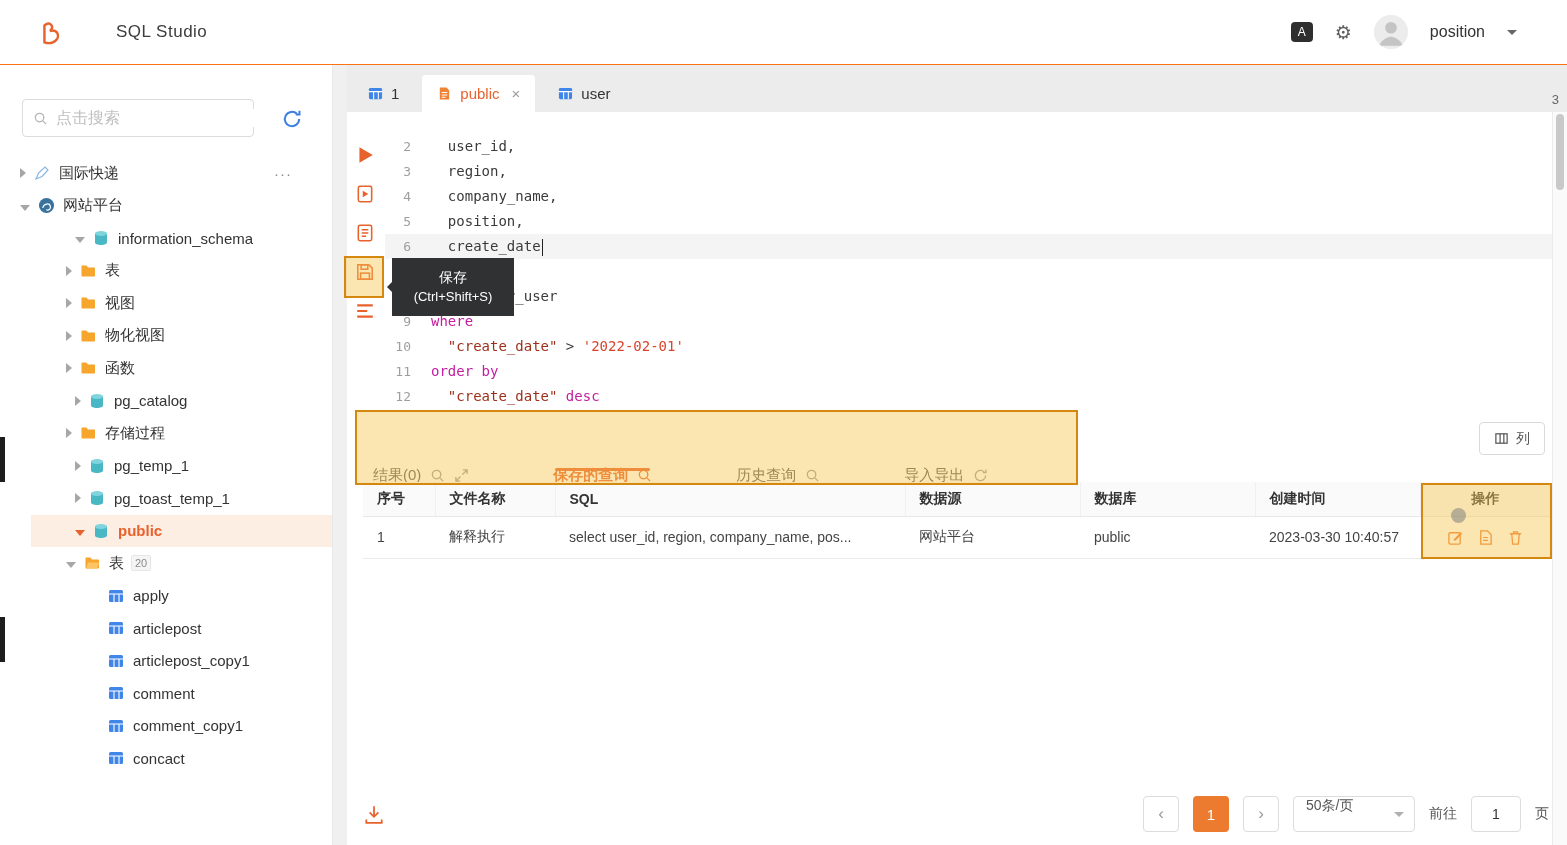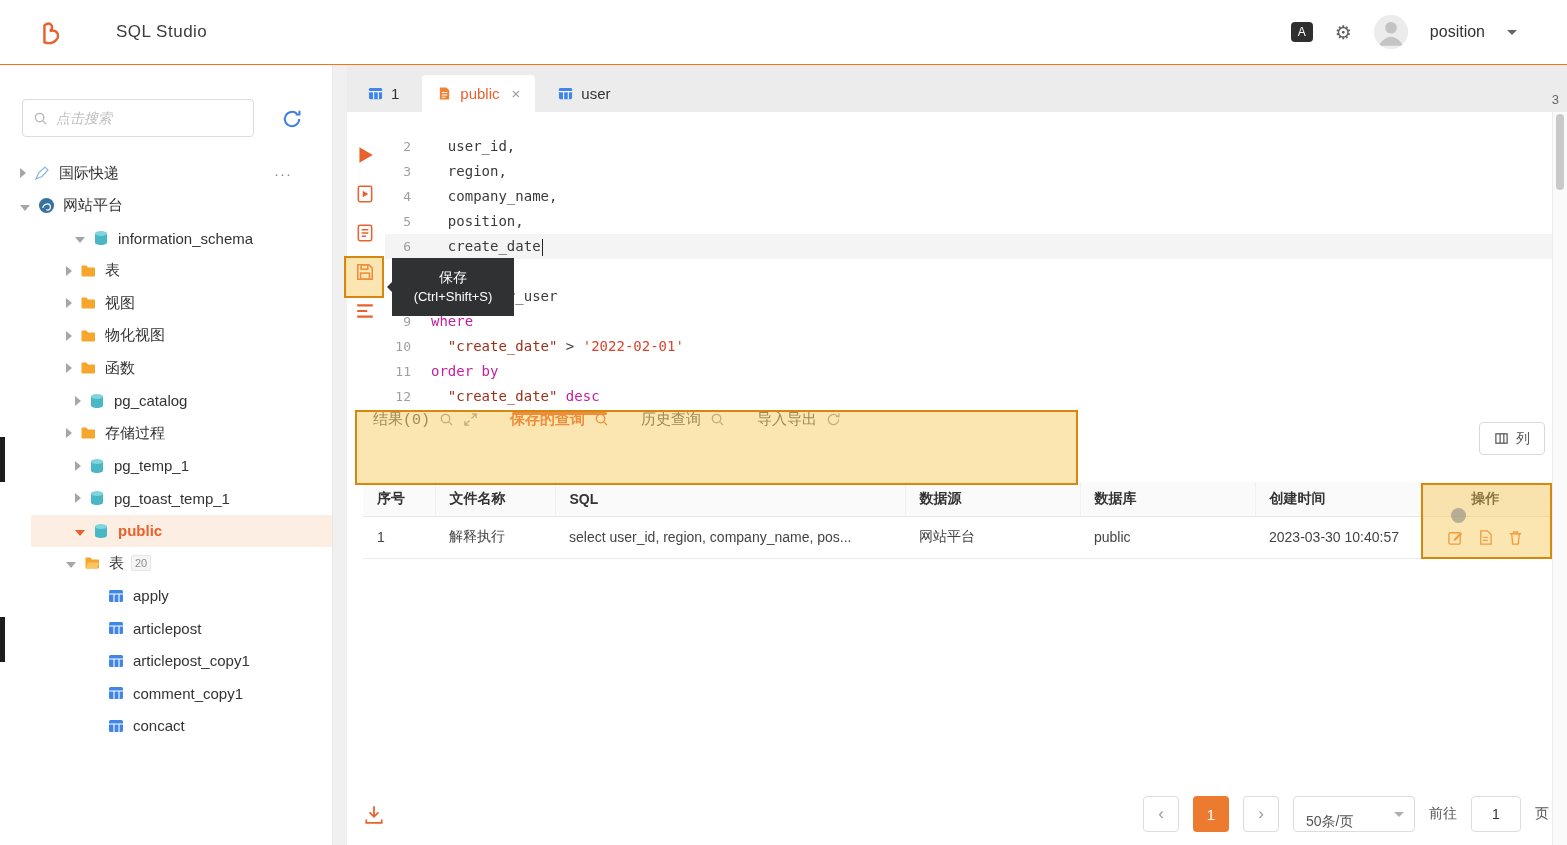--- a/index.html
+++ b/index.html
@@ -24,22 +24,22 @@
   .avatar { width:34px; height:34px; border-radius:50%; overflow:hidden; background:#ededed; }
   .username { font-size:16px; color:#333; }
   .chev-down { width:0; height:0; border:5px solid transparent; border-top-color:#666; margin-top:5px; }
 
   
   .sidebar { position:absolute; top:65px; left:0; width:333px; bottom:0; background:#fff;
              border-right:1px solid #e8e8e8; z-index:5; overflow:hidden; }
   .search-box { position:absolute; left:22px; top:34px; width:232px; height:38px;
                 border:1px solid #dcdcdc; border-radius:4px; display:flex; align-items:center;
                 padding:0 10px; gap:8px; background:#fff; }
-  .search-box input { border:none; outline:none; flex:1; font-size:14px; color:#333;
-                      font-family:"Liberation Sans",sans-serif;font-style:italic; }
+  .search-box input { border:none; outline:none; flex:1; font-size:16px; color:#333;
+                      font-family:"Liberation Sans",sans-serif; }
   .search-box input::placeholder { color:#bfbfbf; }
   .refresh-btn { position:absolute; left:281px; top:43px; width:22px; height:22px; cursor:pointer; }
 
   .tree { position:absolute; top:92px; left:0; right:0; }
   .trow { height:32.5px; display:flex; align-items:center; font-size:15px; color:#333; cursor:pointer; }
   .lvl0{ padding-left:20px; } .lvl1{ padding-left:44px;margin-left:31px; } .lvl2{ padding-left:66px; } .lvl3{ padding-left:108px; }
   .arrow { width:0; height:0; margin-right:8px; flex:none; }
   .arrow.r { border:5px solid transparent; border-left:6px solid #a6a6a6; border-right-width:0; }
   .arrow.d { border:5px solid transparent; border-top:6px solid #a6a6a6; border-bottom-width:0; margin-top:4px; }
   .ticon { width:17px; height:17px; margin-right:8px; flex:none; display:flex; align-items:center; }
@@ -67,21 +67,21 @@
   .cline { display:flex; height:25px; line-height:25px; }
   .cline.current { background:#f4f4f4; }
   .ln { width:26px; flex:none; text-align:right; color:#9e9e9e; font-size:13px; }
   .ctext { white-space:pre; color:#3a3a3a; padding-left:20px; }
   .ctext span { white-space:pre; }
   .kw { color:#c41d9f; } .str { color:#d9442c; } .idq { color:#9d2f19; } .op { color:#3a3a3a; }
   .caret { display:inline-block; width:1.5px; height:17px; background:#222; vertical-align:middle; margin-left:1px; }
 
   
   .results { position:absolute; top:345px; left:0; right:0; bottom:0; background:#fff; }
-  .rtabs { height:75px; display:flex; align-items:flex-start; padding-left:26px; gap:32px;font-family:Liberation Mono, monospace; }
+  .rtabs { height:75px; display:flex; align-items:flex-end; padding-left:26px; gap:84px; }
   .rtab { display:flex; align-items:center; gap:9px; position:relative; font-size:15px; color:#555; cursor:pointer; }
   .rtab svg { color:#9a9a9a; }
   .rtab.active { color:#e8622d; font-weight:bold; }
   .rtab.active svg { color:#e8622d; }
   .rtab.active::after { content:""; position:absolute; left:2px; right:2px; bottom:14px; height:3px;
                         background:#e8622d; border-radius:2px; }
   .cols-btn { position:absolute; top:12px; right:22px; height:33px; padding:0 14px; background:#fff;
               border:1px solid #d9d9d9; border-radius:4px; display:flex; align-items:center; gap:7px;
               font-size:14px; color:#555; cursor:pointer; }
 
@@ -94,21 +94,21 @@
   .op-ic { width:17px; height:17px; cursor:pointer; }
 
   .pager { position:absolute; left:16px; right:18px; top:386px; height:36px; display:flex; align-items:center; }
   .dl-btn { width:22px; height:22px; cursor:pointer; }
   .pgroup { margin-left:auto; display:flex; align-items:center; gap:14px; }
   .pbtn { width:36px; height:36px; background:#fff; border:1px solid #dcdcdc; border-radius:4px;
           color:#999; font-size:17px; display:flex; align-items:center; justify-content:center; cursor:pointer; }
   .pnum { width:36px; height:36px; background:#ed7b2f; border-radius:4px; color:#fff; font-size:15px;
           display:flex; align-items:center; justify-content:center; cursor:pointer; }
   .psize { position:relative; height:36px; min-width:122px; border:1px solid #dcdcdc; border-radius:4px;
-           display:flex; align-items:flex-end; padding:0 28px 0 12px; font-size:14px; color:#555; cursor:pointer; }
+           display:flex; align-items:flex-start; padding:0 28px 0 12px; font-size:14px; color:#555; cursor:pointer; }
   .psize .sel-arrow { position:absolute; right:10px; top:15px; width:0; height:0;
                       border:5px solid transparent; border-top-color:#b0b0b0; }
   .goto-input { width:50px; height:36px; border:1px solid #dcdcdc; border-radius:4px; text-align:center;
                 font-size:14px; color:#333; outline:none; font-family:"Liberation Sans",sans-serif; }
   .ptext { font-size:14px; color:#555; }
 
   
   .hl { position:absolute; background:rgba(247,198,80,0.45); border:2px solid #d4880f;
         pointer-events:none; z-index:20; }
   #hl-save { left:344px; top:256px; width:40px; height:42px; }
@@ -316,20 +316,29 @@
       <span>articlepost</span>
     </div>
     <div class="trow lvl3">
       <span class="ticon">
           <svg width="16" height="16" viewBox="0 0 16 16">
             <rect x="1" y="2" width="14" height="12" rx="1.5" fill="#4086e8"></rect>
             <path d="M1 6h14M6 6v8M11 6v8" stroke="#fff" stroke-width="1.1"></path>
           </svg>
         </span>
       <span>articlepost_copy1</span>
+    </div>
+    <div class="trow lvl3">
+      <span class="ticon">
+          <svg width="16" height="16" viewBox="0 0 16 16">
+            <rect x="1" y="2" width="14" height="12" rx="1.5" fill="#4086e8"></rect>
+            <path d="M1 6h14M6 6v8M11 6v8" stroke="#fff" stroke-width="1.1"></path>
+          </svg>
+        </span>
+      <span>comment</span>
     </div>
     <div class="trow lvl3">
       <span class="ticon">
           <svg width="16" height="16" viewBox="0 0 16 16">
             <rect x="1" y="2" width="14" height="12" rx="1.5" fill="#4086e8"></rect>
             <path d="M1 6h14M6 6v8M11 6v8" stroke="#fff" stroke-width="1.1"></path>
           </svg>
         </span>
       <span>comment_copy1</span>
     </div>

